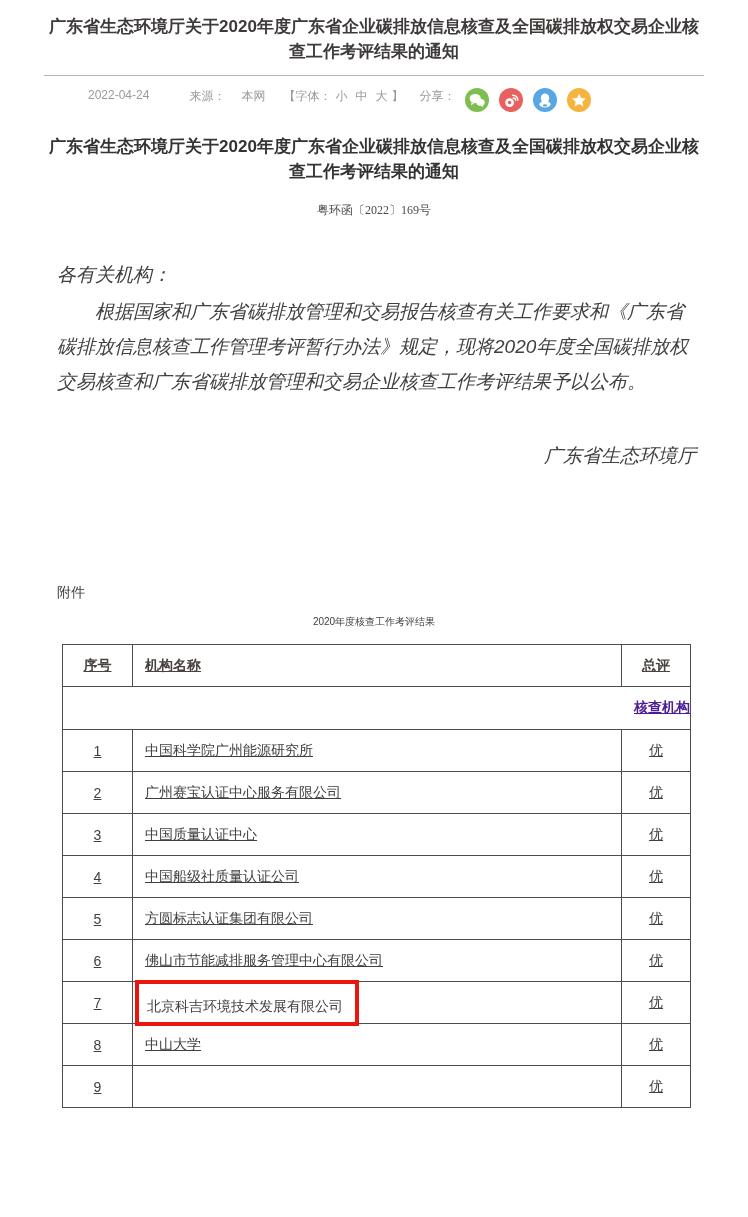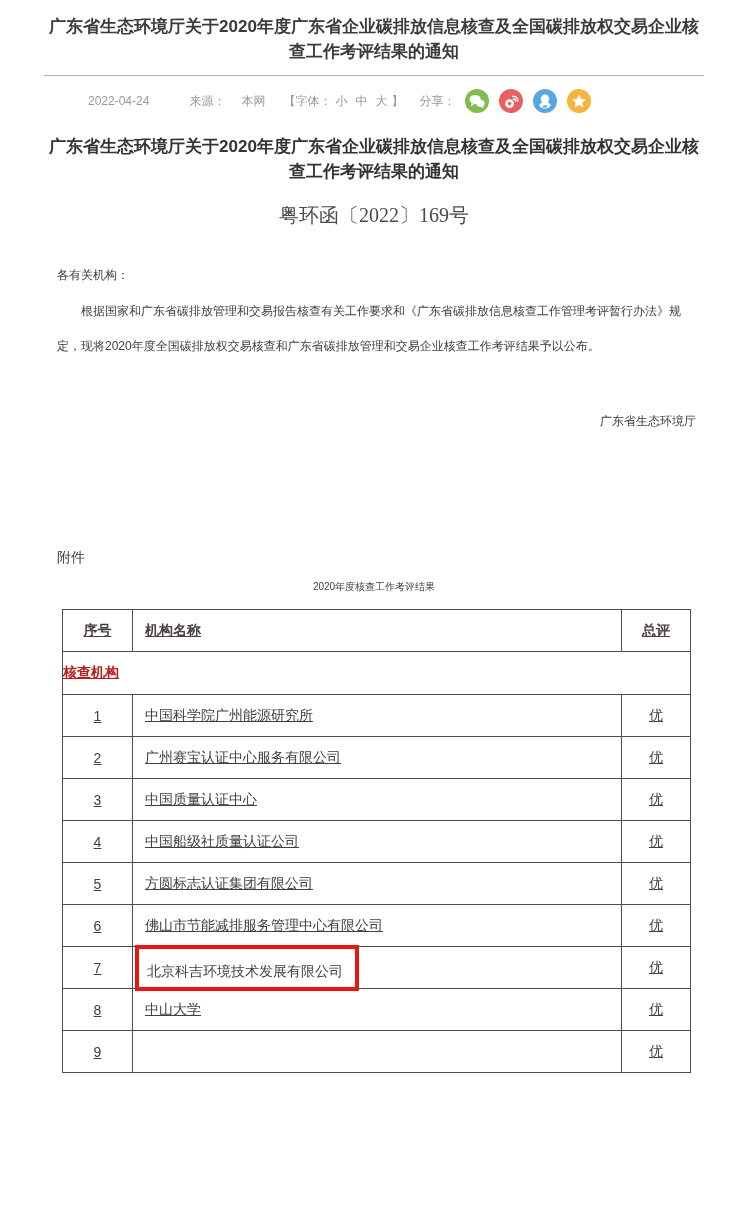--- a/index.html
+++ b/index.html
@@ -14,21 +14,21 @@
 
   .page-title {
     padding-top:14px;
     font-size:17px; line-height:25px; font-weight:bold;
     text-align:center; color:#3d3a39;
   }
   .divider { border:none; border-top:1px solid #b3b3b3; margin:11px 0 0 0; }
 
   .meta {
     margin-top:12px; padding-left:44px; height:26px;
-    display:flex; align-items:center;
+    display:flex; align-items:flex-start;
     font-size:12px; color:#999999;
   }
   .meta .date { margin-right:40px; }
   .meta .source-value { margin-left:16px; }
   .meta .font-block { margin-left:18px; display:inline-flex; align-items:center; }
   .meta .font-size-option { margin:0 4px; cursor:pointer; }
   .meta .share-label { margin-left:16px; }
   .share-icon {
     width:24px; height:24px; border-radius:50%;
     margin-left:10px; display:inline-flex;
@@ -36,24 +36,24 @@
     cursor:pointer; flex:0 0 auto;
   }
 
   .article-title {
     margin-top:20px;
     font-size:17px; line-height:25px; font-weight:bold;
     text-align:center; color:#333333;
   }
   .doc-number {
     margin-top:18px; height:20px;
-    text-align:center; font-size:20px; color:#4a4a4a;
+    text-align:center; font-size:12px; color:#4a4a4a;
     font-family:"Liberation Serif", serif;
   }
-  .article-body { padding:0 6px 0 13px; font-size:12px; }
+  .article-body { padding:0 6px 0 13px; font-size:19px;font-style:italic; }
   .salutation { margin-top:42px; line-height:22px; }
   .body-paragraph { margin-top:8px; line-height:35px; text-indent:2em; }
   .attachment-ref { margin-top:61px; line-height:22px; text-indent:2em; }
   .issuer { margin-top:46px; line-height:22px; text-align:right; padding-right:2px; }
   .issue-date { margin-top:36px; line-height:22px; text-align:right; padding-right:2px; }
 
   .attachment-label { margin-top:114px; padding-left:13px; font-size:14px; line-height:22px; }
   .table-title { margin-top:8px; font-size:10px; line-height:22px; text-align:center; }
 
   table.eval-table {
@@ -61,21 +61,21 @@
     width:629px; margin:11px 0 0 18px;
     font-size:14px; color:#404040;
   }
   .eval-table th, .eval-table td { border:1px solid #4d4d4d; padding:0; vertical-align:middle;text-decoration:underline; }
   .eval-table thead th { height:42px; font-weight:bold; color:#4a4240; }
   .eval-table .col-no    { width:70px; }
   .eval-table .col-score { width:69px; }
   .eval-table th.h-no, .eval-table th.h-score { text-align:center; }
   .eval-table th.h-name { text-align:left; padding-left:12px; }
   .eval-table .section-row td {
-    height:43px; text-align:left; font-weight:bold; color:#b91c1c;margin-left:24px;
+    height:43px; text-align:right; font-weight:bold; color:#4c1d95;margin-left:24px;
   }
   .eval-table .data-row td { height:42px; }
   .eval-table .data-row .num-cell { text-align:center; }
   .eval-table .data-row .name-cell { text-align:left; padding-left:12px; }
   .eval-table .data-row .rating-cell { text-align:center; }
 
   .red-box {
     display:inline-block;
     border:4px solid #e8160c; border-radius:0;
     padding:14px 12px 6px 8px;

